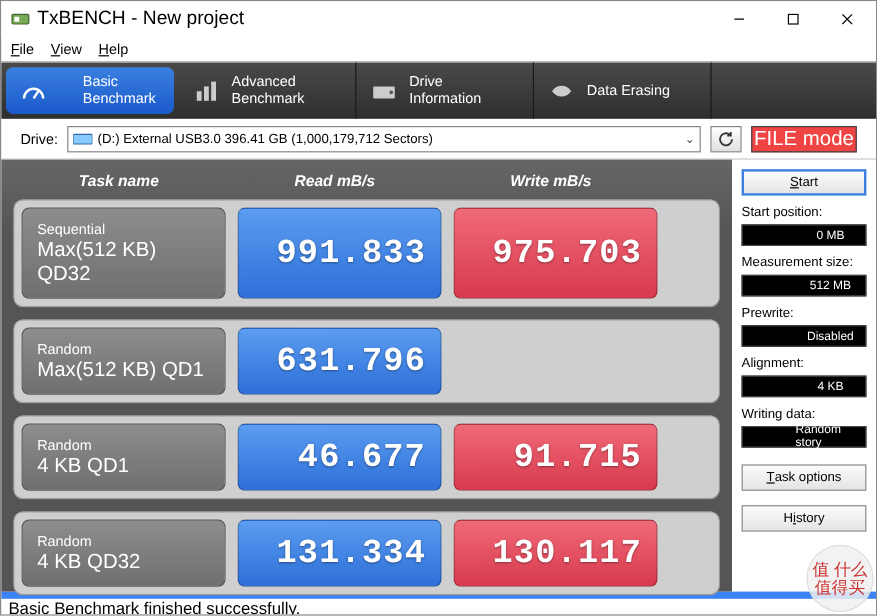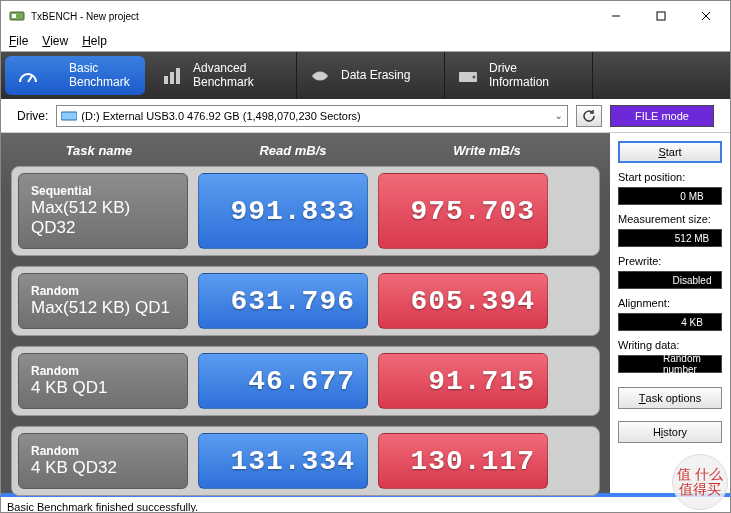--- a/index.html
+++ b/index.html
@@ -1,56 +1,56 @@
 <!DOCTYPE html>
 <html><head>
 <meta charset="utf-8">
 <style>
 * { box-sizing: border-box; margin: 0; padding: 0; font-family: "Segoe UI", Tahoma, sans-serif; }
 body { width: 731px; height: 513px; background: #fff; border: 1px solid #888; overflow: hidden; position: relative; }
 .titlebar { height: 30px; display: flex; align-items: center; padding: 0 2px 0 8px; background: #fff; }
 .titlebar .icon { width: 16px; height: 16px; margin-right: 6px; }
-.titlebar .title { font-size: 10px; flex: 1; }
+.titlebar .title { font-size: 16px; flex: 1; }
 .winbtns { display: flex; }
 .winbtn { width: 45px; height: 28px; display: flex; align-items: center; justify-content: center; font-size: 12px; color: #222; }
 .menubar { height: 20px; display: flex; align-items: center; padding: 0 8px; font-size: 12px; gap: 14px; }
 .menubar span u { text-decoration: underline; }
 .tabs { height: 48px; background: linear-gradient(#4a4a4a,#2e2e2e); display: flex; border-top: 1px solid #aaa; }
 .tab { flex: 0 0 148px; display: flex; align-items: center; gap: 8px; padding: 0 10px; color: #fff; font-size: 12px; border-right: 1px solid #1a1a1a; position: relative; }
 .tab.active { background: linear-gradient(#3b7fe0,#1a5acb); border-radius: 6px; margin: 4px; flex: 0 0 140px; border-right: none; gap: 28px; }
 .tab .ticon { width: 26px; height: 26px; display:flex; align-items:center; justify-content:center; }
 .tab .tlabel { line-height: 1.15; }
 .toolbar { height: 34px; display: flex; align-items: center; padding: 0 16px; gap: 8px; font-size: 12px; border-bottom: 1px solid #ccc; }
 .toolbar .drive-select { flex: 1; height: 22px; border: 1px solid #888; background: #fff; display: flex; align-items: center; padding: 0 4px; font-size: 11px; }
 .toolbar .drive-select .dicon { width: 16px; height: 12px; margin-right: 4px; }
 .toolbar .drive-select .dtext { flex:1; white-space: nowrap; overflow: hidden; }
 .toolbar .drive-select .darrow { font-size: 10px; color: #555; }
 .sqbtn { width: 26px; height: 22px; border: 1px solid #888; background: linear-gradient(#fff,#e0e0e0); display: flex; align-items: center; justify-content: center; }
-.filemode { width: 104px; height: 22px; background: #6d28d9; color: #fff; font-size: 11px; display: flex; align-items: center; justify-content: center; border: 1px solid #444; }
+.filemode { width: 88px; height: 22px; background: #ef4444; color: #fff; font-size: 17px; display: flex; align-items: center; justify-content: center; border: 1px solid #444; }
 .main { display: flex; height: 360px; }
 .bench { flex: 1; background: linear-gradient(#666,#555 60px,#555); padding: 10px 10px; }
-.hdrrow { display: flex; gap: 18px; margin-bottom: 8px; }
+.hdrrow { display: flex; gap: 4px; margin-bottom: 8px; }
 .hdrcell { color: #fff; font-size: 13px; font-style: italic; font-weight: bold; text-align: center; }
 .hdr-task { width: 176px; }
 .hdr-read { width: 176px; }
 .hdr-write { width: 176px; }
 .rows { display: flex; flex-direction: column; gap: 10px; }
 .brow { display: flex; gap: 10px; background: #cfcfcf; border-radius: 8px; padding: 6px; border: 1px solid #999; }
 .taskname { width: 170px; background: linear-gradient(#8d8d8d,#6f6f6f); border-radius: 6px; color: #fff; padding: 10px 12px; font-size: 12px; display: flex; flex-direction: column; justify-content: center; border:1px solid #5a5a5a; }
-.taskname .t1 { font-weight: bold; }
+.taskname .t1 { font-weight: normal; }
 .taskname .t2 { font-size: 17px; }
 .valcell { width: 170px; border-radius: 6px; display: flex; align-items: center; justify-content: flex-end; padding: 0 12px; font-family: "Courier New", monospace; font-size: 28px; font-weight: bold; color: #fff; letter-spacing: 1px; border:1px solid rgba(0,0,0,.25); text-shadow: 0 1px 2px rgba(0,0,0,.4); }
 .read { background: linear-gradient(#5b9df0,#2d6fd8); }
 .write { background: linear-gradient(#f06a78,#d8394e); }
 .side { width: 120px; padding: 8px 8px; display: flex; flex-direction: column; gap: 4px; font-size: 11px; }
 .side .btn { height: 22px; border: 1px solid #888; background: linear-gradient(#fcfcfc,#e4e4e4); display: flex; align-items: center; justify-content: center; font-size: 11px; }
 .side .btn.start { border: 2px solid #3b7fe0; }
 .side .lbl { font-size: 11px; margin-top: 4px; }
 .side .val { height: 18px; background: #000; color: #fff; display: flex; align-items: center; justify-content: center; font-size: 10px; border: 1px solid #444; padding-left: 44px; }
-.statusbar { height: 20px; border-top: 4px solid #3b82f6; padding: 0 6px; font-size: 11px; display: flex; align-items: flex-end; }
+.statusbar { height: 20px; border-top: 6px solid #3b82f6; padding: 0 6px; font-size: 14px; display: flex; align-items: flex-start; }
 .watermark { position: absolute; right: 2px; bottom: 2px; width: 56px; height: 56px; border-radius: 50%; background: rgba(240,240,240,.85); display:flex; align-items:center; justify-content:center; font-size:14px; color:#c33; border:1px solid #ddd; text-align:center; line-height:1.1; }
 </style>
 </head>
 <body>
 
 <div class="titlebar">
   <svg class="icon" viewBox="0 0 16 16">
       <rect x="1" y="4" width="14" height="8" rx="1" fill="#7a5" stroke="#463"></rect>
       <rect x="3" y="6" width="4" height="4" fill="#fff"></rect>
     </svg>
@@ -97,43 +97,43 @@
           <rect x="4" y="12" width="4" height="8" fill="#ccc"></rect>
           <rect x="10" y="8" width="4" height="12" fill="#ccc"></rect>
           <rect x="16" y="4" width="4" height="16" fill="#ccc"></rect>
         </svg>
       </span>
     <span class="tlabel">Advanced<br>Benchmark</span>
   </div>
   <div class="tab">
     <span class="ticon">
         <svg width="24" height="24" viewBox="0 0 24 24">
-          <path d="M4 12c4-6 12-6 16 0-4 6-12 6-16 0z" fill="#ccc"></path>
-        </svg>
-      </span>
-    <span class="tlabel">Data Erasing</span>
-  </div>
-  <div class="tab">
-    <span class="ticon">
-        <svg width="24" height="24" viewBox="0 0 24 24">
           <rect x="3" y="8" width="18" height="10" rx="1" fill="#ccc"></rect>
           <circle cx="18" cy="13" r="1.5" fill="#555"></circle>
         </svg>
       </span>
     <span class="tlabel">Drive<br>Information</span>
+  </div>
+  <div class="tab">
+    <span class="ticon">
+        <svg width="24" height="24" viewBox="0 0 24 24">
+          <path d="M4 12c4-6 12-6 16 0-4 6-12 6-16 0z" fill="#ccc"></path>
+        </svg>
+      </span>
+    <span class="tlabel">Data Erasing</span>
   </div>
 </div>
 
 <div class="toolbar">
   <span>Drive:</span>
   <div class="drive-select">
     <svg class="dicon" viewBox="0 0 16 12">
         <rect x="0" y="2" width="16" height="8" rx="1" fill="#8cf" stroke="#36a"></rect>
       </svg>
-    <span class="dtext">(D:) External USB3.0   476.92 GB (1,498,070,230 Sectors)</span>
+    <span class="dtext">(D:) External USB3.0   396.41 GB (1,000,179,712 Sectors)</span>
     <span class="darrow">⌄</span>
   </div>
   <div class="sqbtn">
     <svg width="14" height="14" viewBox="0 0 14 14">
         <path d="M12 7a5 5 0 1 1-1.5-3.5" fill="none" stroke="#333" stroke-width="1.5"></path>
         <path d="M11 1v3h-3" fill="none" stroke="#333" stroke-width="1.5"></path>
       </svg>
   </div>
   <div class="filemode">FILE mode</div>
 </div>
@@ -153,21 +153,20 @@
           </div>
           <div class="valcell read">991.833</div>
           <div class="valcell write">975.703</div>
         </div>
         <div class="brow">
           <div class="taskname">
             <span class="t1">Random</span>
             <span class="t2">Max(512 KB) QD1</span>
           </div>
           <div class="valcell read">631.796</div>
-          <div class="valcell write">605.394</div>
         </div>
         <div class="brow">
           <div class="taskname">
             <span class="t1">Random</span>
             <span class="t2">4 KB QD1</span>
           </div>
           <div class="valcell read">46.677</div>
           <div class="valcell write">91.715</div>
         </div>
         <div class="brow">
@@ -184,21 +183,21 @@
     <div class="btn start"><u>S</u>tart</div>
     <div class="lbl">Start position:</div>
     <div class="val">0 MB</div>
     <div class="lbl">Measurement size:</div>
     <div class="val">512 MB</div>
     <div class="lbl">Prewrite:</div>
     <div class="val">Disabled</div>
     <div class="lbl">Alignment:</div>
     <div class="val">4 KB</div>
     <div class="lbl">Writing data:</div>
-    <div class="val">Random number</div>
+    <div class="val">Random story</div>
     <div style="height:6px"></div>
     <div class="btn"><u>T</u>ask options</div>
     <div style="height:4px"></div>
     <div class="btn">H<u>i</u>story</div>
   </div>
 </div>
 
 <div class="statusbar">
   <span>Basic Benchmark finished successfully.</span>
 </div>

